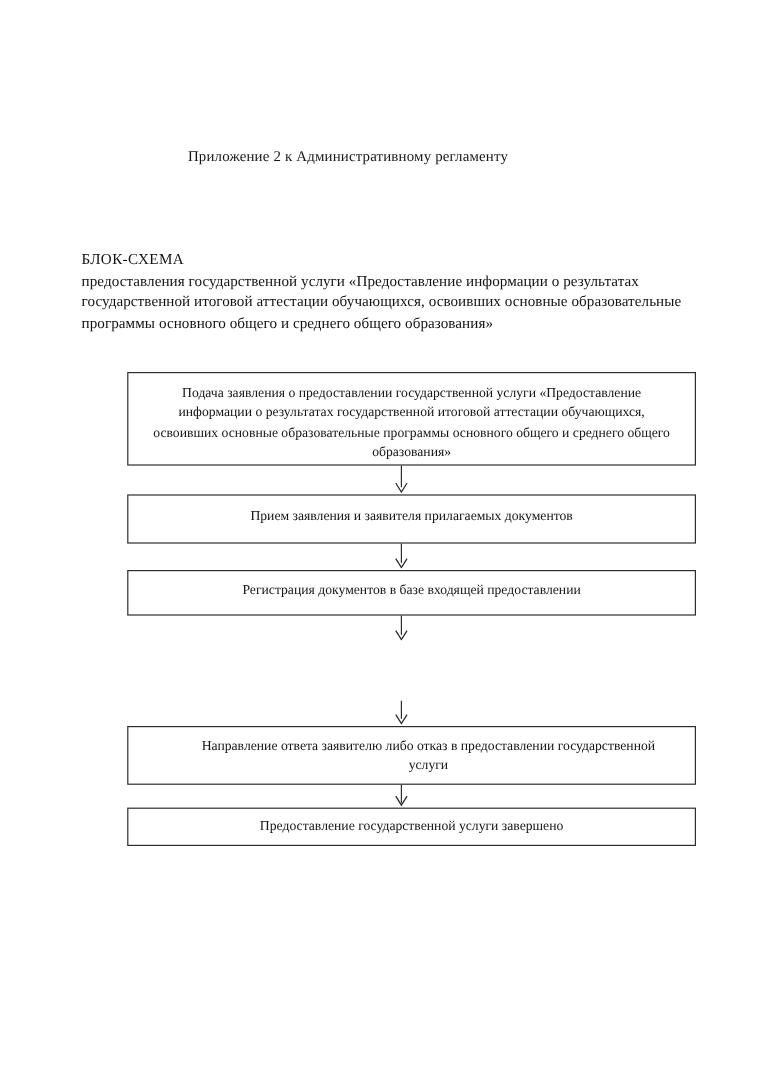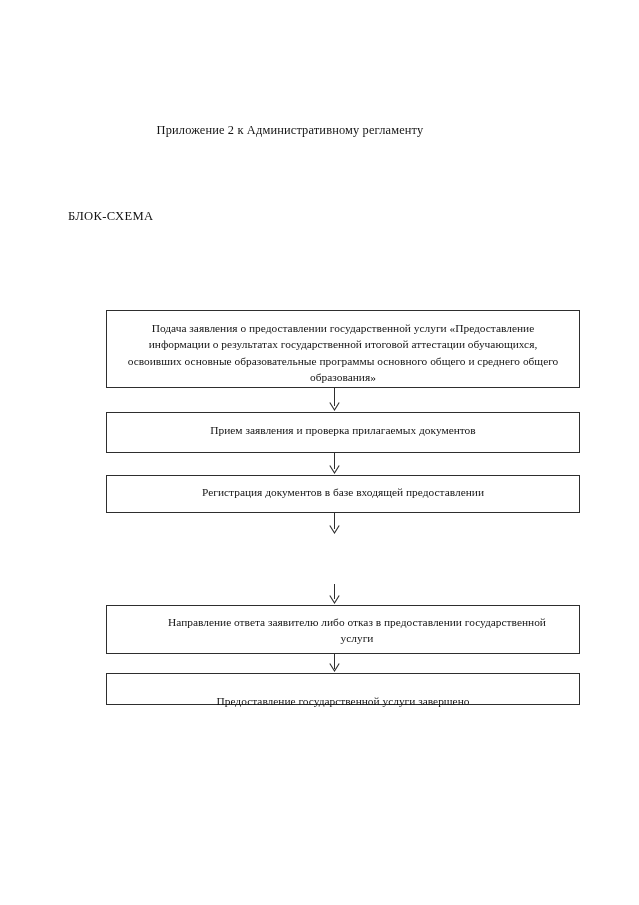--- a/index.html
+++ b/index.html
@@ -89,21 +89,21 @@
   .node .node-text {
     display: block;
   }
 
   
   .node-1 { top: 310px; height: 78px; padding-top: 9px; }
   .node-2 { top: 412px; height: 41px; padding-top: 9px; }
   .node-3 { top: 475px; height: 38px; padding-top: 8px; }
   .node-4 { top: 535px; height: 49px; padding-top: 8px; }
   .node-5 { top: 605px; height: 49px; padding-top: 8px; padding-left: 44px; }
-  .node-6 { top: 673px; height: 32px; padding-top: 19px; }
+  .node-6 { top: 673px; height: 32px; padding-top: 7px; }
 
   
   .connector {
     position: absolute;
     left: 334px;
     width: 1px;
     background: #2e2e2e;
   }
   .arrow-head {
     position: absolute;
@@ -129,37 +129,38 @@
 <body>
 
 <div class="page">
 
   <div class="doc-header">
     <span class="hdr-inner">Приложение 2 к Административному регламенту</span>
   </div>
 
   <div class="title-block">
     <span class="title-main">БЛОК-СХЕМА</span>
+    <span class="title-sub">предоставления государственной услуги «Предоставление информации о результатах государственной итоговой аттестации обучающихся, освоивших основные образовательные программы основного общего и среднего общего образования»</span>
   </div>
 
   <div class="flow">
 
     <div class="node node-1">
       <span class="node-text">Подача заявления о предоставлении государственной услуги «Предоставление информации о результатах государственной итоговой аттестации обучающихся, освоивших основные образовательные программы основного общего и среднего общего образования»</span>
     </div>
 
     <div class="connector conn-1"></div>
     <div class="arrow-head head-1">
       <svg width="11" height="9" viewBox="0 0 11 9" xmlns="http://www.w3.org/2000/svg">
         <path d="M0.8 0.5 L5.5 8 L10.2 0.5" fill="none" stroke="#2e2e2e" stroke-width="1.1"></path>
       </svg>
     </div>
 
     <div class="node node-2">
-      <span class="node-text">Прием заявления и проверка прилагаемых документов</span>
+      <span class="node-text">Прием заявления и заявителя прилагаемых документов</span>
     </div>
 
     <div class="connector conn-2"></div>
     <div class="arrow-head head-2">
       <svg width="11" height="9" viewBox="0 0 11 9" xmlns="http://www.w3.org/2000/svg">
         <path d="M0.8 0.5 L5.5 8 L10.2 0.5" fill="none" stroke="#2e2e2e" stroke-width="1.1"></path>
       </svg>
     </div>
 
     <div class="node node-3">

